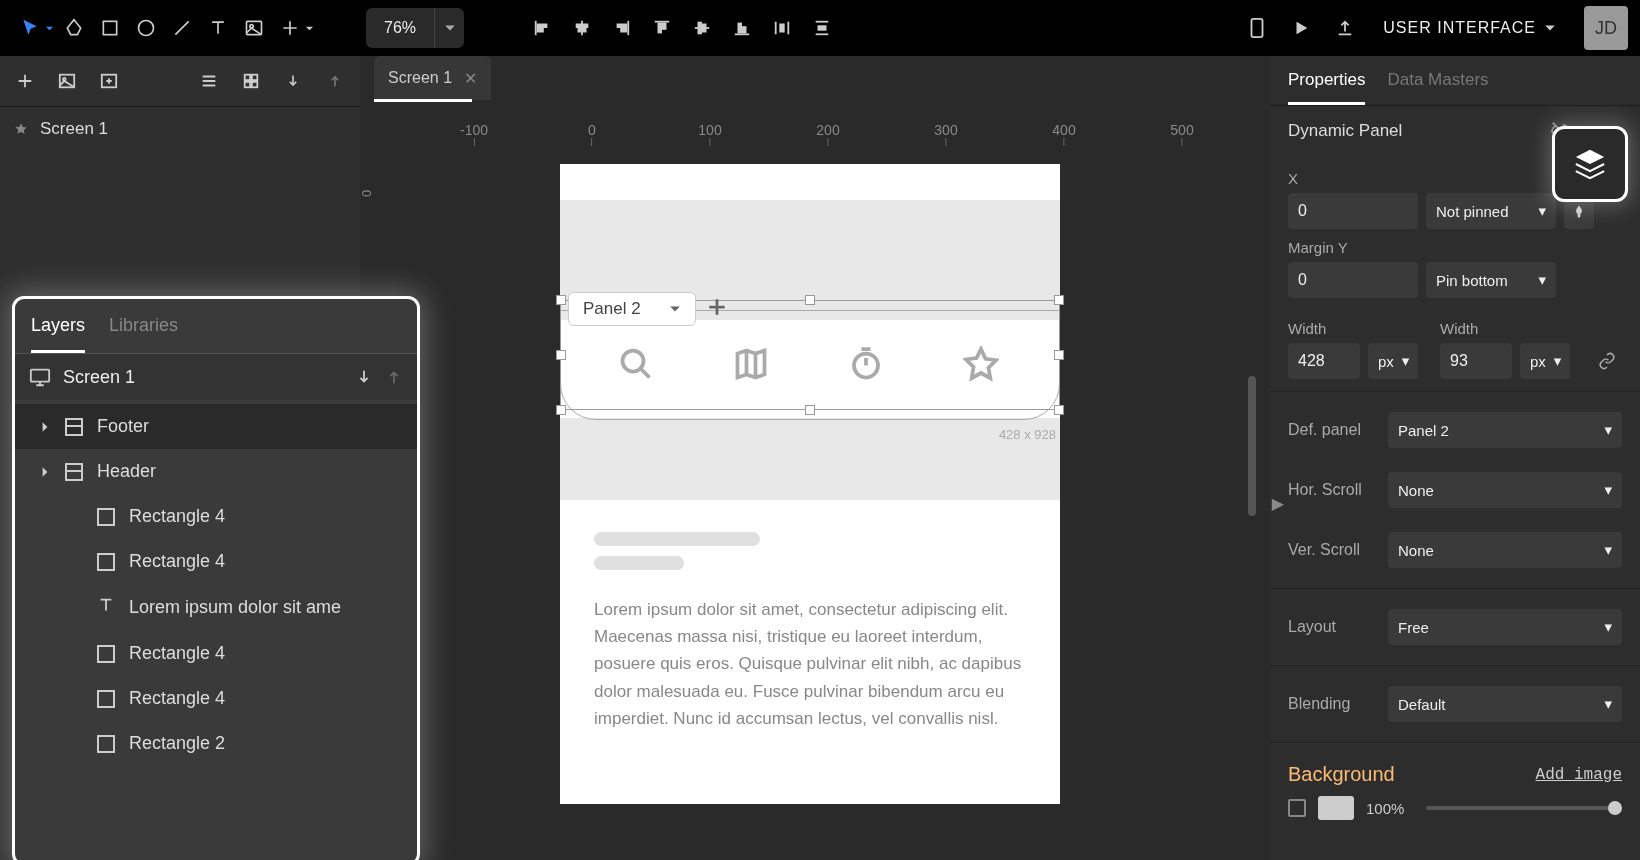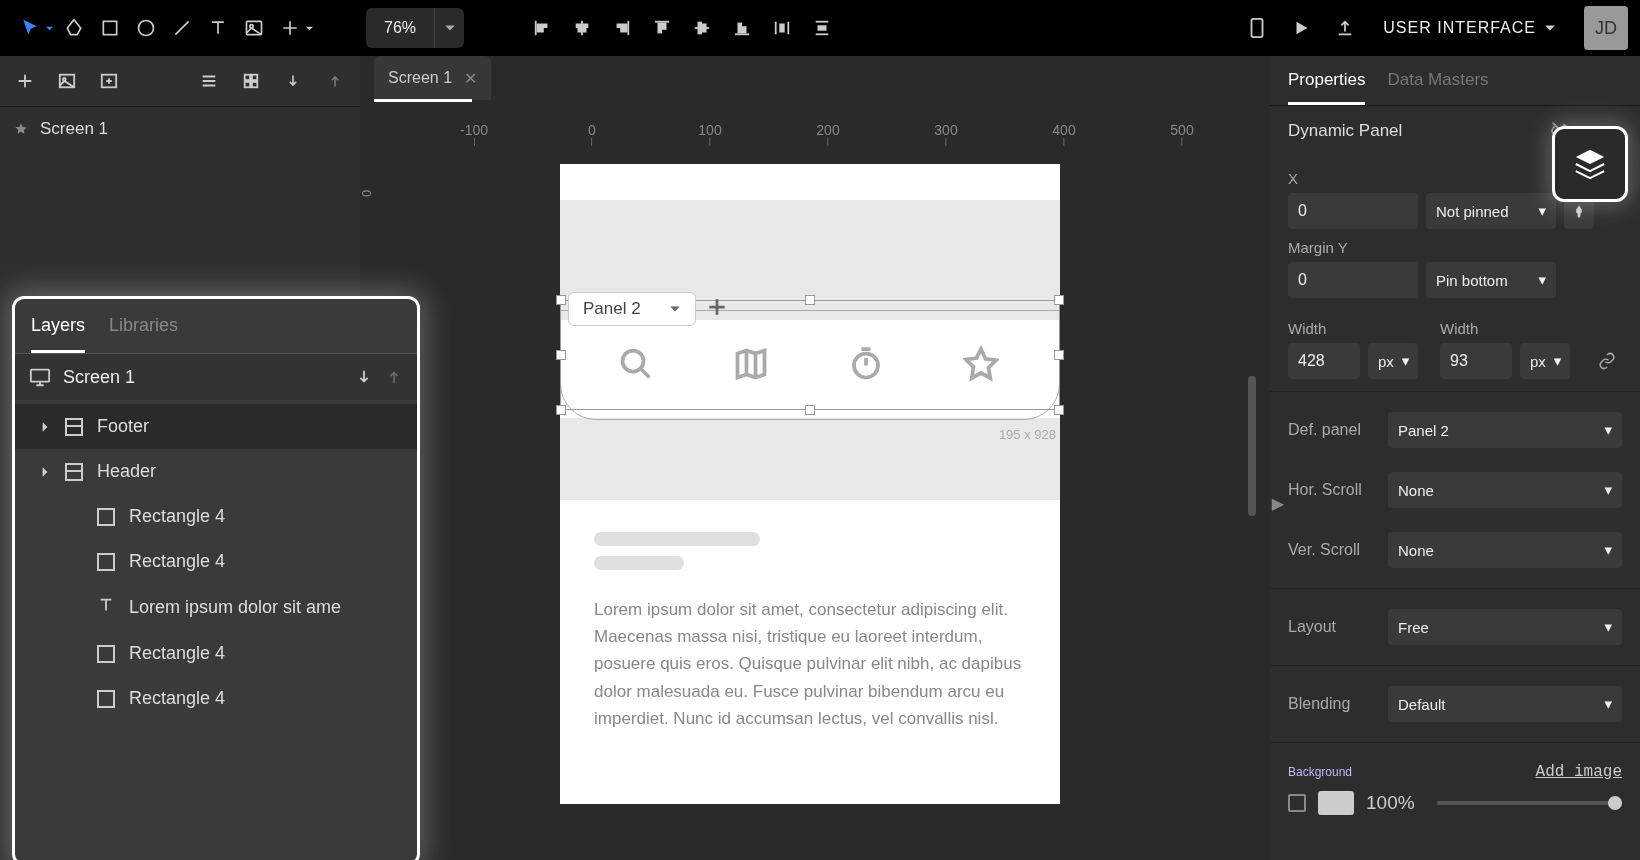--- a/index.html
+++ b/index.html
@@ -370,20 +370,24 @@
           <span>Lorem ipsum dolor sit ame</span>
         </div>
         <div class="layer-row nested">
           <span class="lay-icon"></span>
           <span>Rectangle 4</span>
         </div>
         <div class="layer-row nested">
           <span class="lay-icon"></span>
           <span>Rectangle 4</span>
         </div>
+        <div class="layer-row nested">
+          <span class="lay-icon"></span>
+          <span>Rectangle 2</span>
+        </div>
       </div>
     </div>
   </div>
 
   <div class="center">
     <div class="doc-tab">
       <span>Screen 1</span>
       <span class="close">✕</span>
     </div>
     <div class="doc-tab-border"></div>
@@ -442,21 +446,21 @@
       <div class="sel-rounded"></div>
       <div class="sel-outline"></div>
       <div class="sel-handle" style="top:-5px;left:6px"></div>
       <div class="sel-handle" style="top:-5px;left:50%;margin-left:-5px"></div>
       <div class="sel-handle" style="top:-5px;right:6px"></div>
       <div class="sel-handle" style="top:50px;left:6px"></div>
       <div class="sel-handle" style="top:50px;right:6px"></div>
       <div class="sel-handle" style="top:105px;left:6px"></div>
       <div class="sel-handle" style="top:105px;left:50%;margin-left:-5px"></div>
       <div class="sel-handle" style="top:105px;right:6px"></div>
-      <div class="sel-dim">195 x 928</div>
+      <div class="sel-dim">428 x 928</div>
     </div>
 
     <div class="scrollbar-v"></div>
   </div>
 
   <div class="right">
     <div class="right-tabs">
       <div class="rtab active">Properties</div>
       <div class="rtab inactive">Data Masters</div>
     </div>
@@ -559,27 +563,27 @@
     <div class="sec-row">
       <span class="slabel">Blending</span>
       <div class="prop-select">
           <span>Default</span>
           <span class="caret">▾</span>
         </div>
     </div>
     <div class="divider"></div>
     <div class="bg-row">
       <div style="display:flex;align-items:center">
-        <span style="color:#c4b5fd;font-size:12px">Background</span>
+        <span style="color:#fdba74;font-size:20px">Background</span>
         <span class="add-image">Add image</span>
       </div>
       <div class="bg-controls">
         <div class="bg-check"></div>
         <div class="bg-swatch"></div>
-        <span style="font-size:19px">100%</span>
+        <span style="font-size:15px">100%</span>
         <div class="bg-slider">
             <div class="knob"></div>
           </div>
       </div>
     </div>
     <div class="expand-caret">▶</div>
   </div>
 </div>
 
 </body></html>

